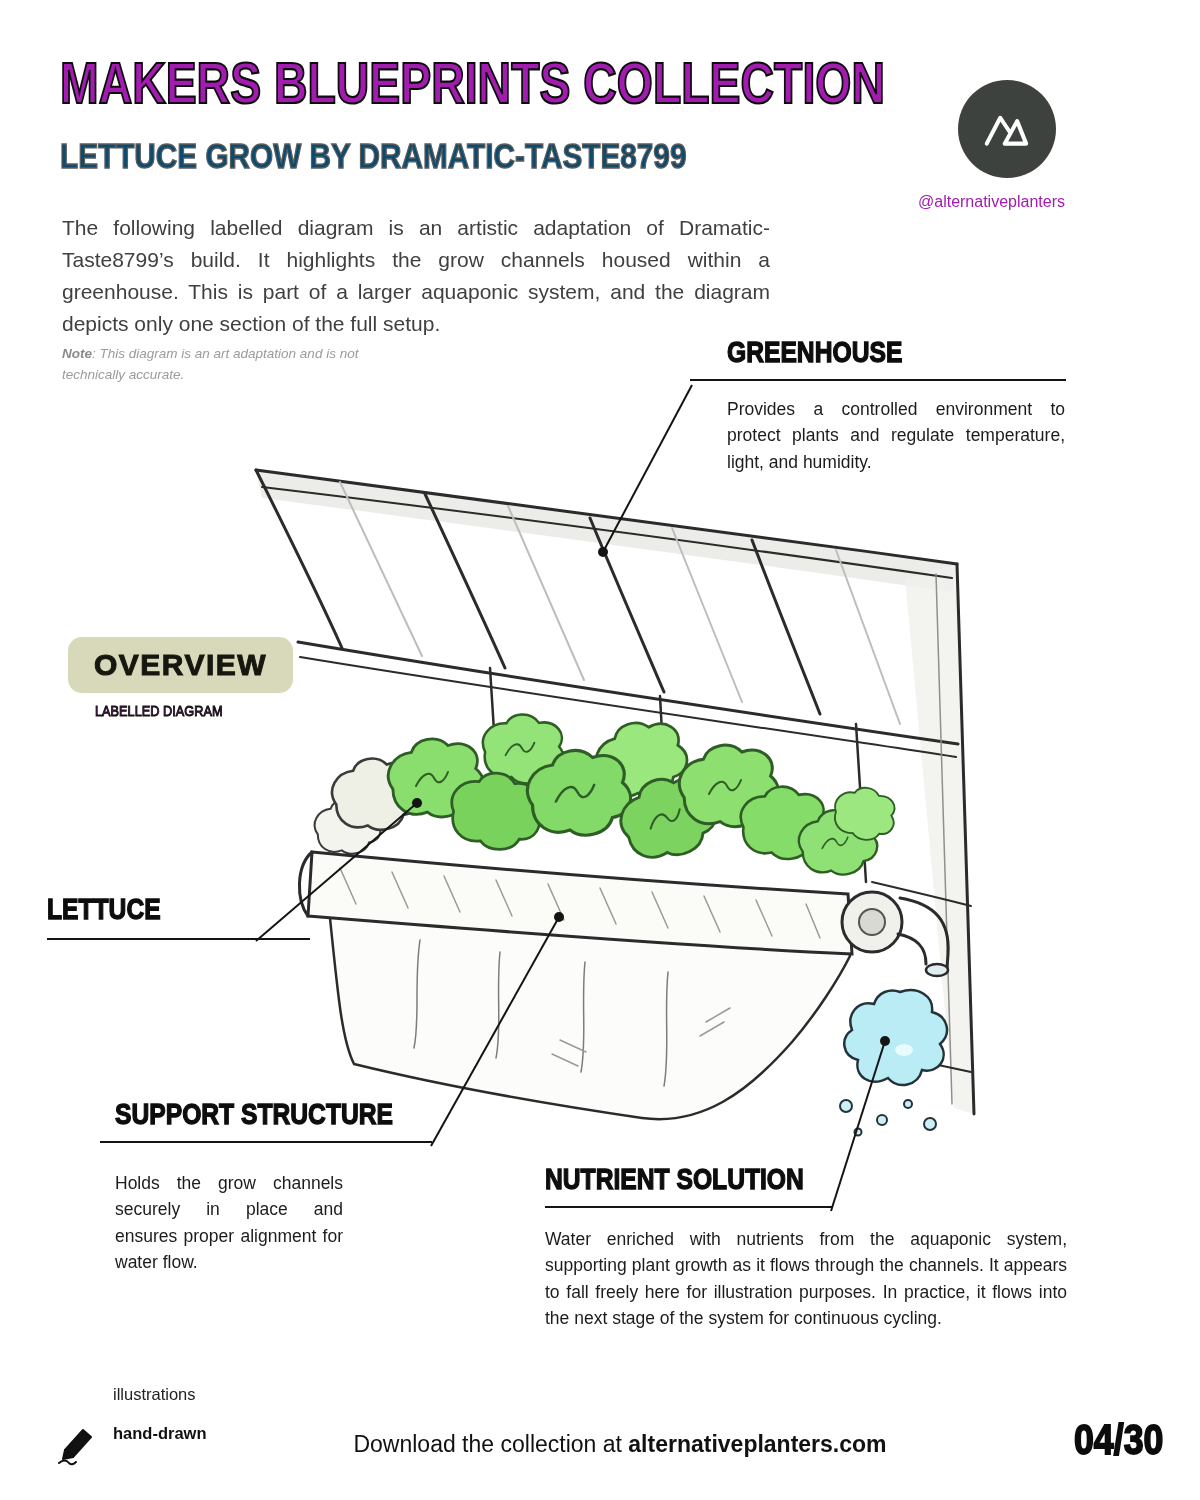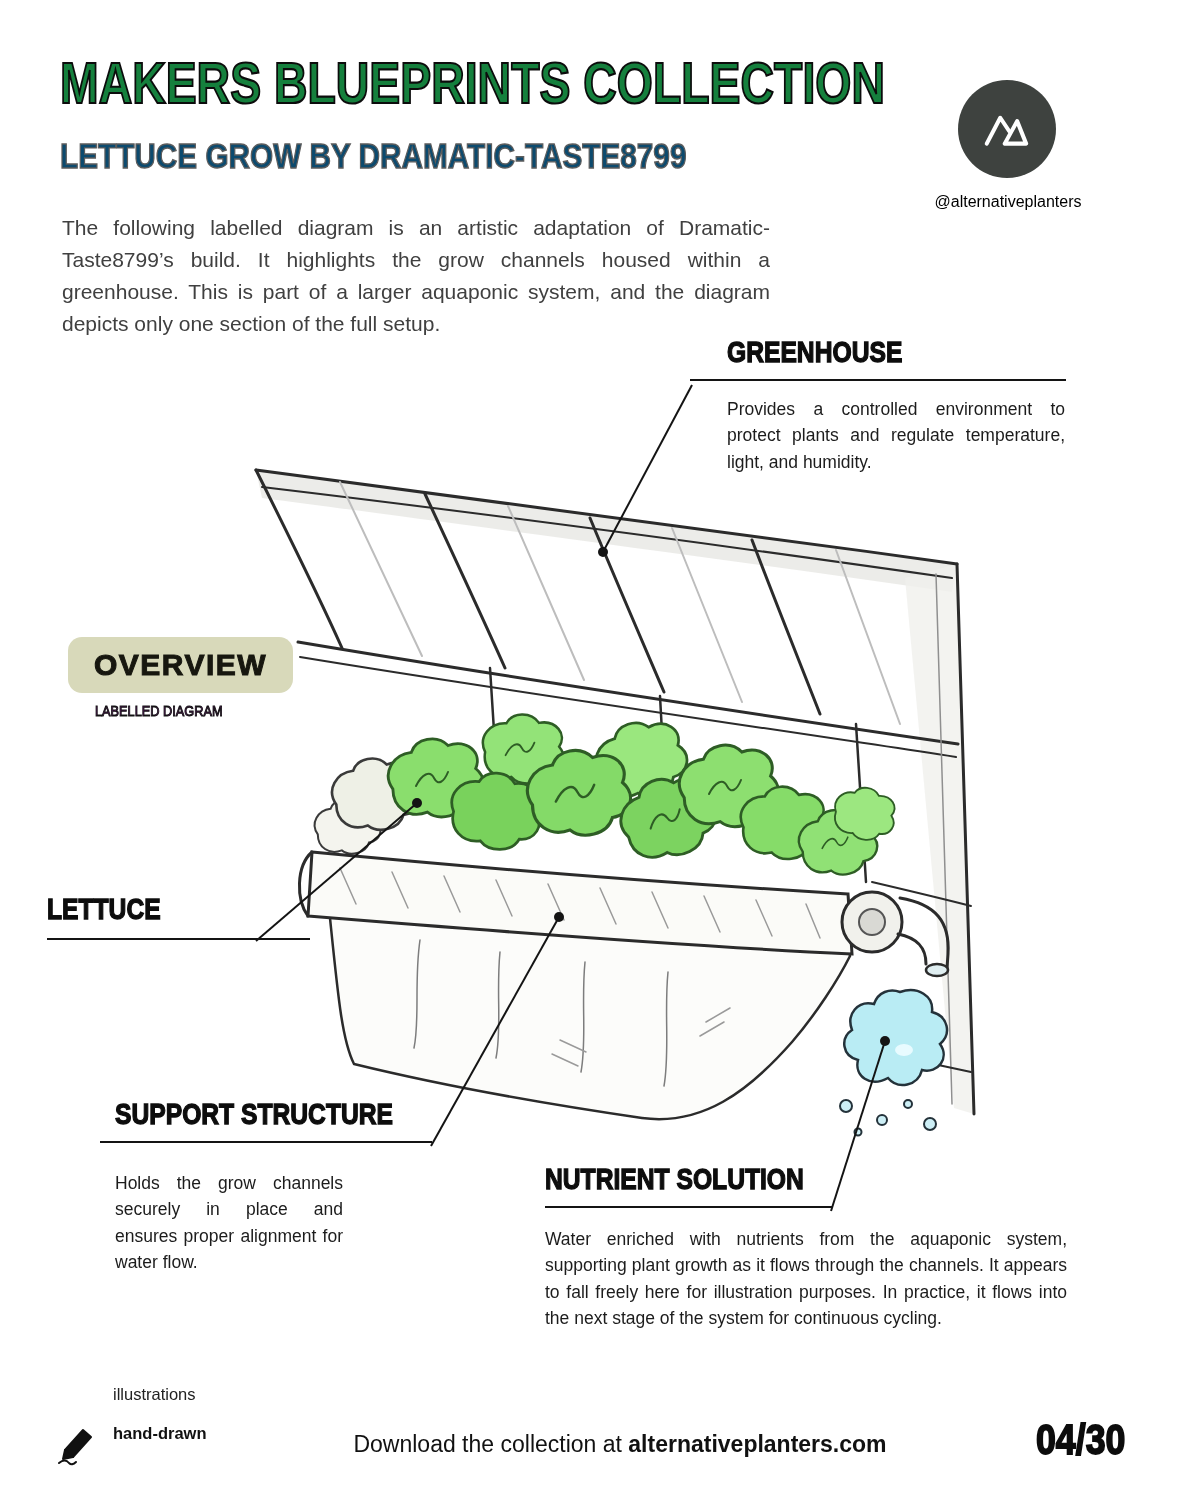--- a/index.html
+++ b/index.html
@@ -1,43 +1,43 @@
 <!DOCTYPE html>
 <html><head>
 <meta charset="utf-8">
 <style>
   html,body{margin:0;padding:0;background:#fff;}
   #page{position:relative;width:1200px;height:1500px;background:#ffffff;
         font-family:"Liberation Sans",sans-serif;overflow:hidden;color:#151515;}
   .abs{position:absolute;}
   .cx80{display:inline-block;transform:scaleX(.80);transform-origin:0 0;white-space:nowrap;}
   .cx85{display:inline-block;transform:scaleX(.85);transform-origin:0 0;white-space:nowrap;}
-  .headline{font-weight:700;-webkit-text-stroke:2.2px #0c0c0c;color:#15803d;
+  .headline{font-weight:700;-webkit-text-stroke:2.2px #0c0c0c;color:#a21caf;
             font-size:58px;letter-spacing:0px;line-height:1;}
   .subhead{font-weight:700;-webkit-text-stroke:1.4px #5d5d5d;color:#0c4a6e;
            font-size:35px;line-height:1;}
   .intro{font-size:21px;line-height:1.52;text-align:justify;color:#404040;}
   .note{font-size:13.5px;font-style:italic;color:#9b9b9b;line-height:1.55;}
   .note b{color:#8a8a8a;}
   .label-block{border-bottom:2px solid #141414;}
   .label-title{font-weight:700;-webkit-text-stroke:1.3px #0d0d0d;color:#0d0d0d;
                font-size:29px;line-height:1.15;}
   .desc{font-size:17.5px;line-height:1.5;text-align:justify;color:#1c1c1c;}
   .badge{background:#d8d9ba;border-radius:14px;padding:11px 26px;
          font-size:30px;font-weight:700;letter-spacing:1.5px;color:#17170f;margin-top:9px;
          -webkit-text-stroke:1px #17170f;}
   .badge-sub{font-weight:400;-webkit-text-stroke:1px #111;color:#701a75;font-size:15px;}
   .logo-circle{width:98px;height:98px;border-radius:50%;background:#3e423f;
                display:flex;align-items:center;justify-content:center;}
-  .handle{font-size:16px;color:#000000;text-align:center;}
+  .handle{font-size:16px;color:#a21caf;text-align:left;}
   .credit-bold{font-size:16.5px;font-weight:700;color:#111;}
   .credit-rest{font-size:16.5px;color:#222;}
   .download{font-size:23px;color:#111;text-align:center;}
   .download b{font-weight:700;}
-  .pagenum{font-weight:700;-webkit-text-stroke:1.8px #0c0c0c;color:#0c0c0c;font-size:42px;}
+  .pagenum{font-weight:700;-webkit-text-stroke:1.8px #0c0c0c;color:#0c0c0c;font-size:42px;margin-left:38px;}
   svg{display:block;}
   .illus{pointer-events:none;}
 </style>
 </head>
 <body>
 
 <div id="page">
 
   <svg class="abs illus" style="left:0;top:0" width="1200" height="1500" viewBox="0 0 1200 1500">
     <defs>
@@ -164,20 +164,23 @@
       <g stroke="#ffffff" stroke-width="3.6" fill="none" stroke-linecap="round" stroke-linejoin="round">
         <path d="M 6 33 L 18 10 L 26 22"></path>
         <path d="M 22 33 L 33 13 L 41 33 L 22 33"></path>
       </g>
     </svg>
   </div>
   <div class="abs handle" style="left:918px;top:193px;width:180px">@alternativeplanters</div>
 
   <div class="abs intro" style="left:62px;top:212px;width:708px">The following labelled diagram is an artistic adaptation of Dramatic-Taste8799’s build. It highlights the grow channels housed within a greenhouse. This is part of a larger aquaponic system, and the diagram depicts only one section of the full setup.</div>
 
+  <div class="abs note" style="left:62px;top:344px;width:300px">
+    <b>Note</b><span>: This diagram is an art adaptation and is not technically accurate.</span>
+  </div>
 
   <div class="abs badge" style="left:68px;top:628px">OVERVIEW</div>
   <div class="abs badge-sub" style="left:95px;top:702px">
     <span class="cx85">LABELLED DIAGRAM</span>
   </div>
 
   <div class="abs label-block" style="left:690px;top:336px;width:339px;padding:0 0 10px 37px">
     <div class="label-title"><span class="cx85">GREENHOUSE</span></div>
   </div>
   <div class="abs desc" style="left:727px;top:396px;width:338px">Provides a controlled environment to protect plants and regulate temperature, light, and humidity.</div>

